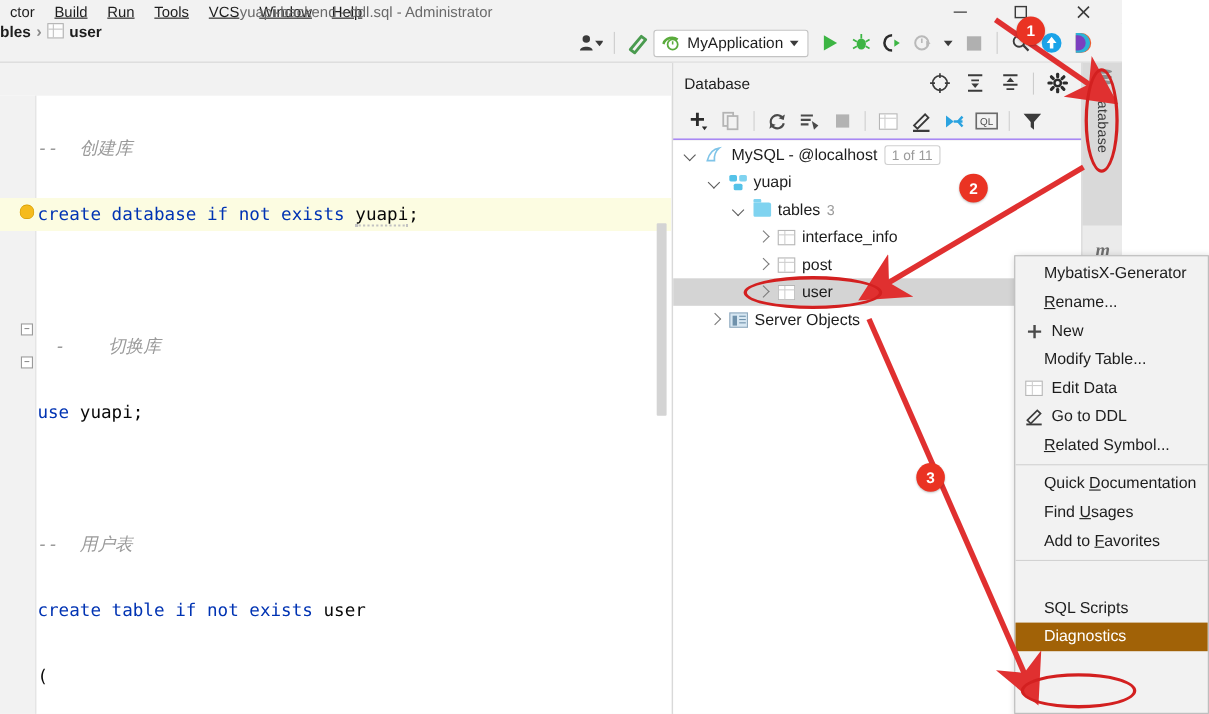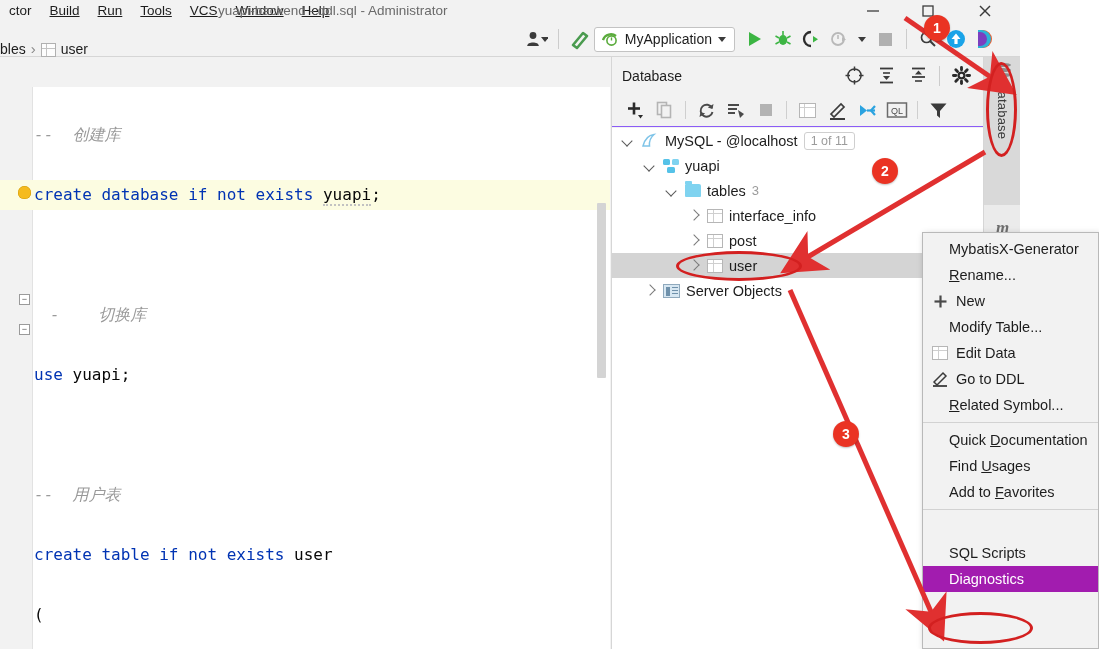--- a/index.html
+++ b/index.html
@@ -52,22 +52,22 @@
   #wclose { left:962px; }
 
   
   #toolbar {
     position:absolute; left:0; top:21px; width:1020px; height:36px;
     background:#f2f2f2;
     border-bottom:1px solid #d6d6d6;
   }
   #breadcrumb {
     position:absolute; left:0; top:0; height:36px;
-    display:flex; align-items:flex-end; gap:5px;
-    padding-left:0px; font-size:14px; color:#1d1d1d;
+    display:flex; align-items:flex-start; gap:5px;
+    padding-left:0px; font-size:14px; color:#1d1d1d;font-weight:bold;
   }
   .crumb-sep { color:#8a8a8a; font-size:15px; }
   .tbl-ico {
     display:inline-block; width:15px; height:14px;
     border:1.4px solid #b0b0b0; background:#fdfdfd;
     position:relative;
   }
   .tbl-ico:before{content:"";position:absolute;left:0;top:4px;width:100%;height:1.2px;background:#c3c3c3;}
   .tbl-ico:after{content:"";position:absolute;left:4px;top:0;width:1.2px;height:100%;background:#c3c3c3;}
 
@@ -241,21 +241,21 @@
     z-index:30;
     overflow:hidden;
   }
   .mi {
     height:26px; display:flex; align-items:center; gap:7px;
     padding-left:8px; white-space:nowrap;
   }
   .mi .mlabel{ padding-left:18px;text-align:right; }
   .mi.hasicon .mlabel{ padding-left:0px; }
   .mi .micon{ width:18px; height:18px; display:flex; align-items:center; justify-content:center; flex:none;}
-  .mi.selected { background:#a21caf; color:#ffffff; }
+  .mi.selected { background:#a16207; color:#ffffff; }
   .msep { height:1px; background:#d2d2d2; margin:4px 0; }
   .uline { text-decoration:underline; }
   .badge-num {
     position:absolute; width:26px;height:26px;border-radius:50%;
     background:#ea3323; color:#fff; font-size:14px; font-weight:bold;
     display:flex;align-items:center;justify-content:center;
     box-shadow:0 1px 2px rgba(0,0,0,.25);
     z-index:61;
   }
   .ellipse {

